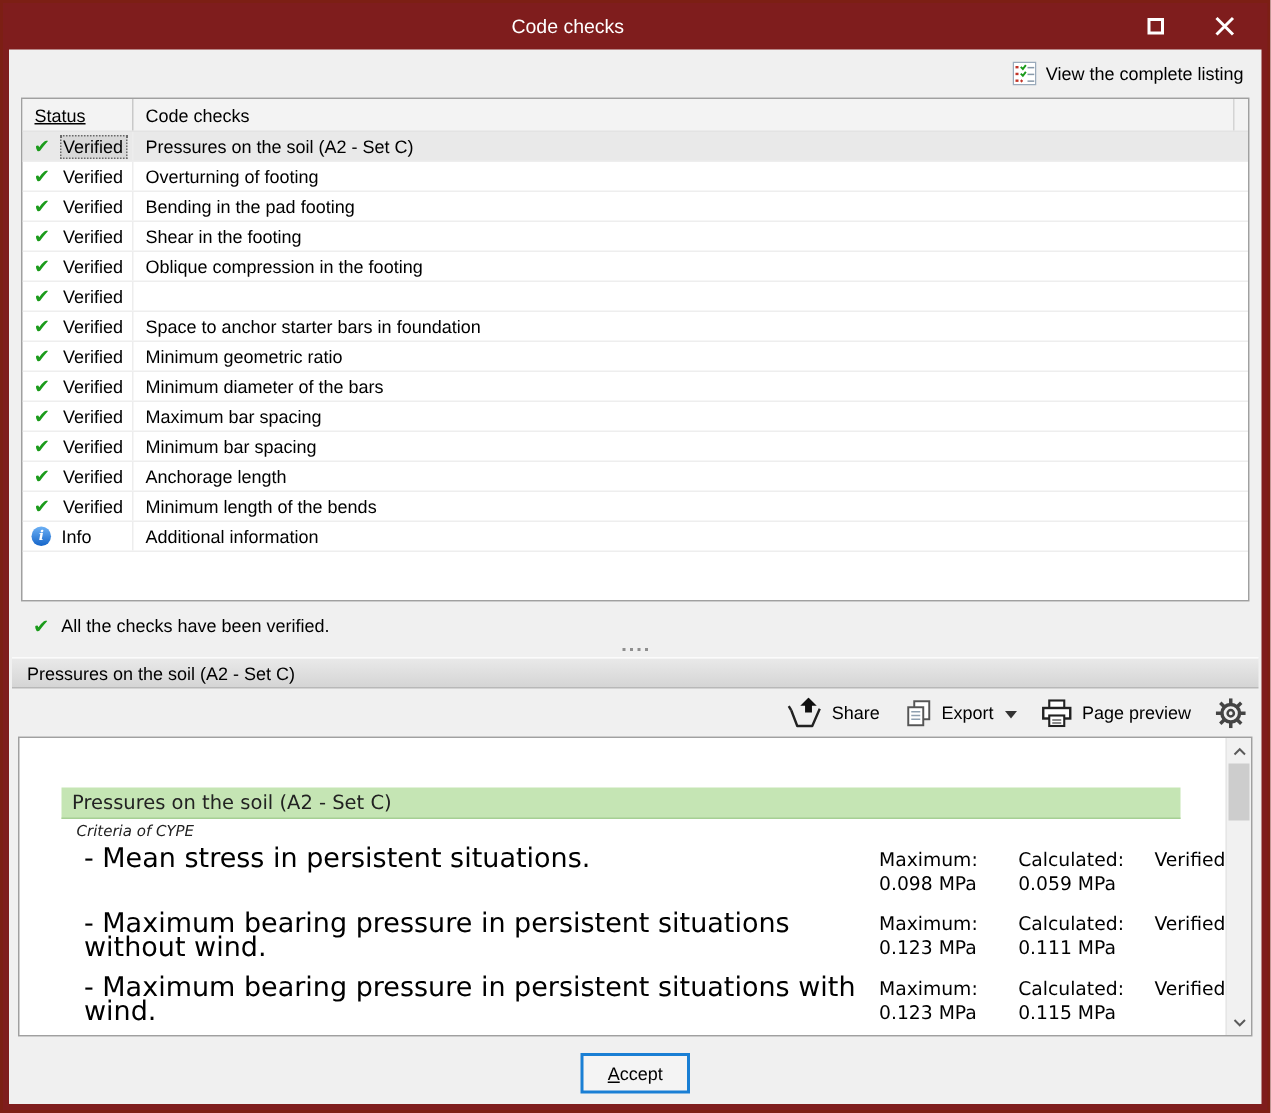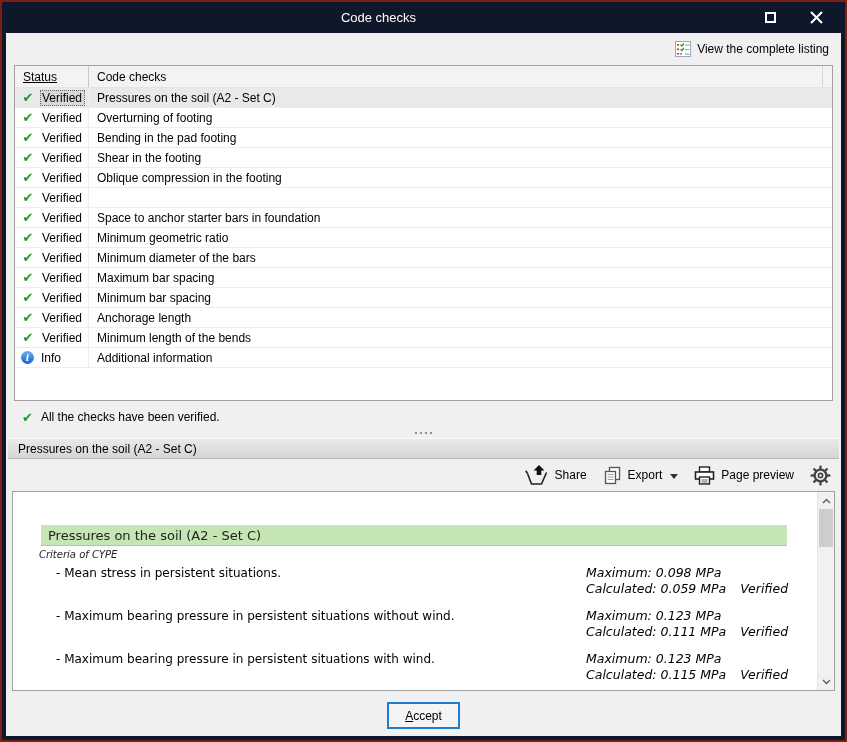--- a/index.html
+++ b/index.html
@@ -1,20 +1,20 @@
 <!DOCTYPE html>
 <html><head>
 <meta charset="utf-8">
 <style>
   * { box-sizing: border-box; margin: 0; padding: 0; }
   html, body { width: 847px; height: 742px; overflow: hidden; }
   body { font-family: "Liberation Sans", sans-serif; font-size: 12px; color: #000; }
 
   
-  .window { width: 847px; height: 742px; border: 2px solid #7c1f14; background: #0f172a; }
+  .window { width: 847px; height: 742px; border: 2px solid #7c1f14; background: #7f1d1d; }
   .frame  { width: 100%; height: 100%; padding: 0 4px 4px 4px; display: flex; flex-direction: column; }
 
   
   .titlebar { height: 31px; position: relative; display: flex; align-items: center; flex: 0 0 auto; }
   .title { position: absolute; left: 0; right: 90px; text-align: center; color: #fff; font-size: 13px; }
   .win-controls { margin-left: auto; display: flex; align-items: center; gap: 16px; padding-right: 10px; }
   .win-btn { width: 30px; height: 24px; display: flex; align-items: center; justify-content: center; cursor: pointer; }
   .max-glyph { width: 11px; height: 11px; border: 2px solid #fff; display: block; }
 
   
@@ -53,25 +53,25 @@
   
   .toolbar { height: 32px; display: flex; align-items: center; justify-content: flex-end; gap: 16px; padding-right: 10px; flex: 0 0 auto; }
   .tool-btn { display: flex; align-items: center; gap: 6px; cursor: pointer; font-size: 12px; }
   .caret { width: 0; height: 0; border-left: 4px solid transparent; border-right: 4px solid transparent; border-top: 5px solid #333; margin-left: 2px; margin-top: 2px; }
   .gear-btn { cursor: pointer; display: flex; align-items: center; }
 
   
   .panel { margin: 0 6px; height: 200px; background: #fff; border: 1px solid #a0a0a0; position: relative; overflow: hidden; flex: 0 0 auto; font-family: "DejaVu Sans", sans-serif; }
   .panel-inner { position: absolute; left: 0; top: 0; right: 17px; bottom: 0; padding-top: 33px; }
   .report-title { margin-left: 28px; width: 746px; height: 21px; background: #c5e5b4; border-bottom: 1px solid #a6cf94; display: flex; align-items: center; padding-left: 7px; font-size: 13px; color: #222; }
-  .criteria { margin: 3px 0 5px 26px; font-size: 10px; font-style: italic; color: #222; }
+  .criteria { margin: 3px 0 5px 38px; font-size: 10px; font-style: italic; color: #222; }
   .items { margin-left: 43px; }
   .item { display: flex; align-items: flex-start; margin-bottom: 11px; }
-  .item-label { flex: 0 0 530px; font-size: 12px; line-height: 16px; }
-  .item-right { display: flex; flex-direction: column; font-size: 12.5px; line-height: 16px; font-style: italic; }
+  .item-label { flex: 0 0 530px; font-size: 18px; line-height: 16px; }
+  .item-right { display: flex; flex-direction: row; font-size: 12.5px; line-height: 16px; }
   .rc2 { display: flex; gap: 14px; }
 
   
   .vscroll { position: absolute; top: 0; right: 0; bottom: 0; width: 17px; background: #f1f1f1; border-left: 1px solid #e6e6e6; }
   .sb-arrow { height: 17px; display: flex; align-items: center; justify-content: center; cursor: pointer; }
   .sb-arrow.down { position: absolute; bottom: 0; left: 0; right: 0; }
   .sb-thumb { position: absolute; top: 17px; left: 1px; right: 1px; height: 38px; background: #cdcdcd; cursor: pointer; }
 
   
   .footer { flex: 1; display: flex; align-items: flex-start; justify-content: center; padding-top: 11px; }

